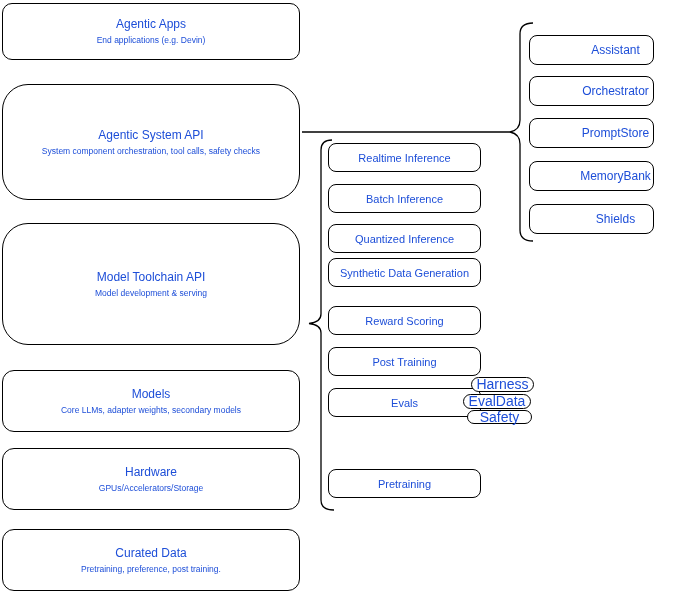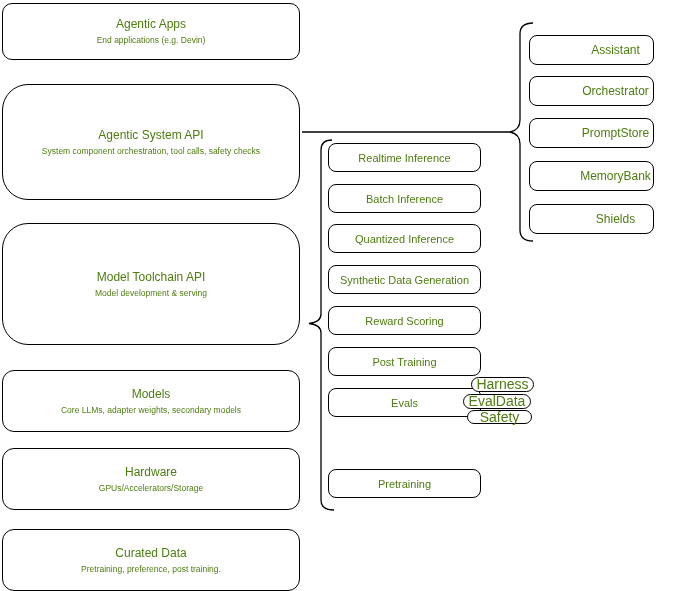--- a/index.html
+++ b/index.html
@@ -1,21 +1,21 @@
 <!DOCTYPE html>
 <html><head>
 <meta charset="utf-8">
 <style>
   html,body{margin:0;padding:0;background:#ffffff;}
   #canvas{
     position:relative;
     width:682px;height:591px;
     background:#ffffff;
     font-family:"Liberation Sans", sans-serif;
-    color:#4d7c0f;
+    color:#1d4ed8;
     overflow:hidden;
   }
   .box{
     position:absolute;
     box-sizing:border-box;
     background:#ffffff;
     border:1.3px solid #000000;
     display:flex;
     flex-direction:column;
     align-items:center;
@@ -77,21 +77,21 @@
 
   <div class="box mbox" style="top:143px">
     <span>Realtime Inference</span>
   </div>
   <div class="box mbox" style="top:184px">
     <span>Batch Inference</span>
   </div>
   <div class="box mbox" style="top:224px">
     <span>Quantized Inference</span>
   </div>
-  <div class="box mbox" style="top:265px">
+  <div class="box mbox" style="top:258px">
     <span>Synthetic Data Generation</span>
   </div>
   <div class="box mbox" style="top:306px">
     <span>Reward Scoring</span>
   </div>
   <div class="box mbox" style="top:347px">
     <span>Post Training</span>
   </div>
   <div class="box mbox" style="top:388px">
     <span>Evals</span>

